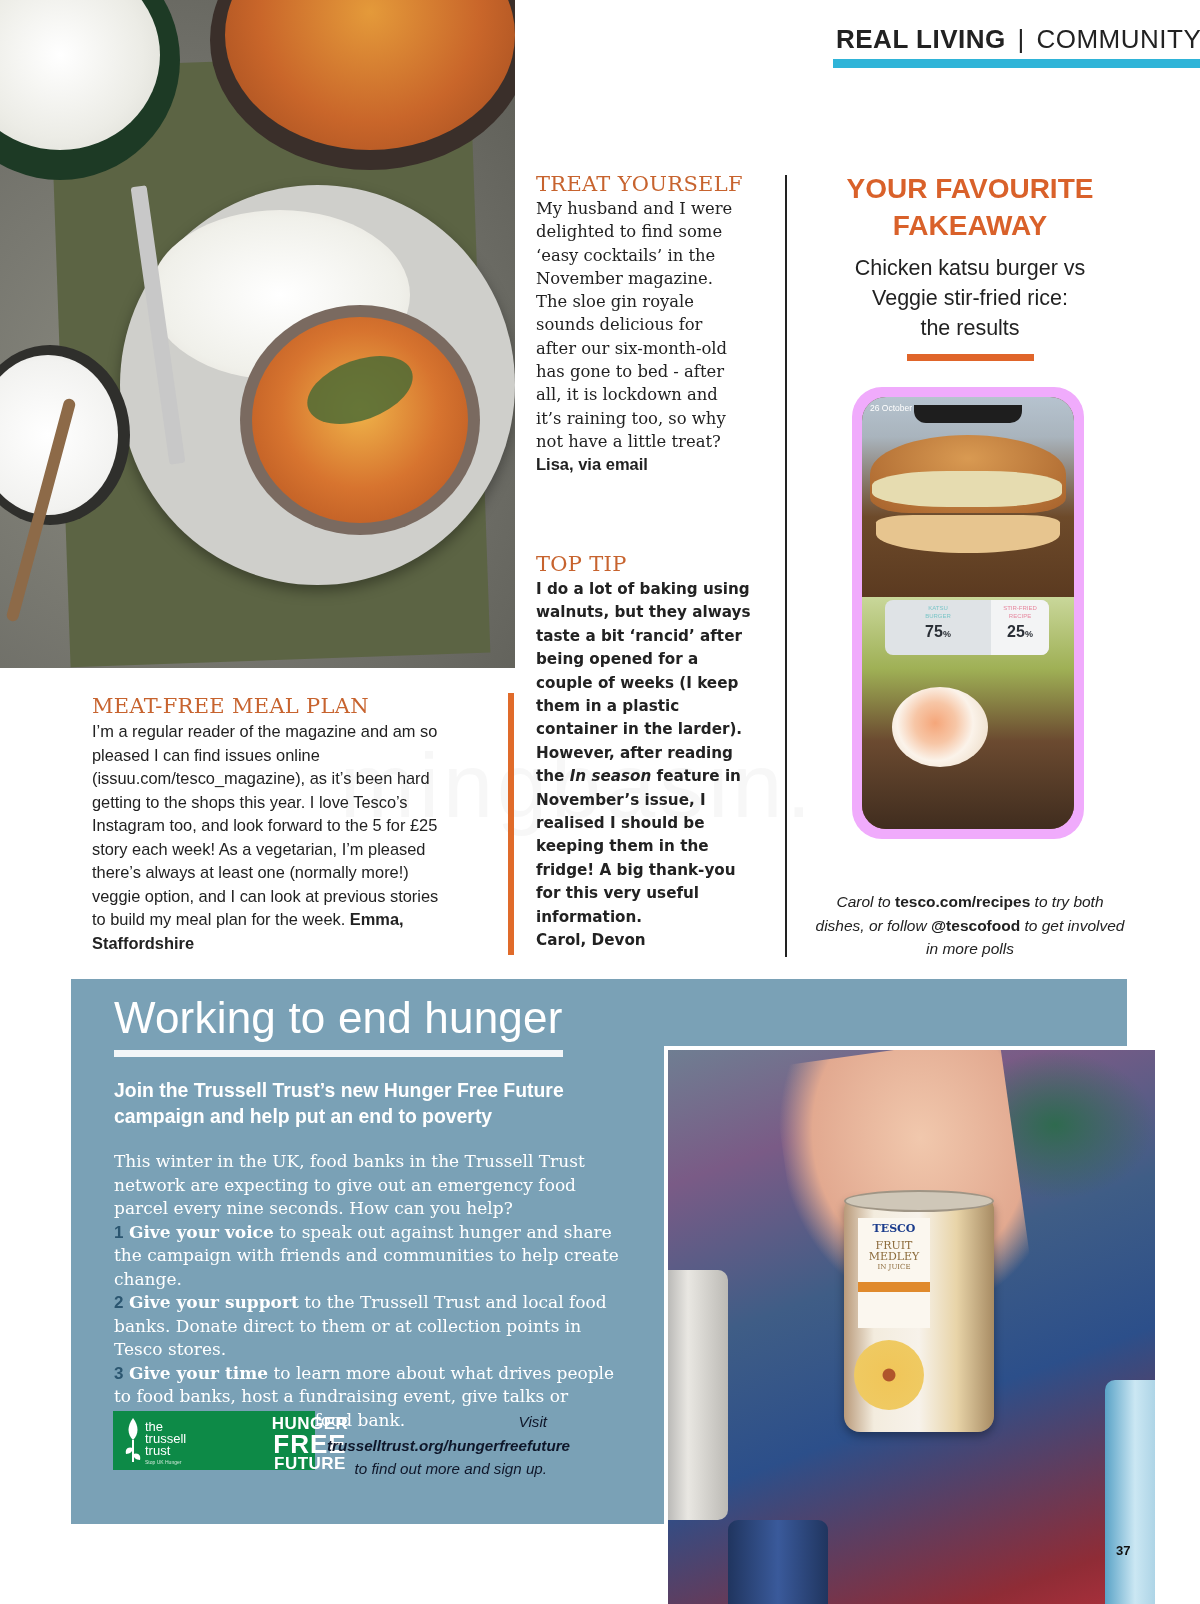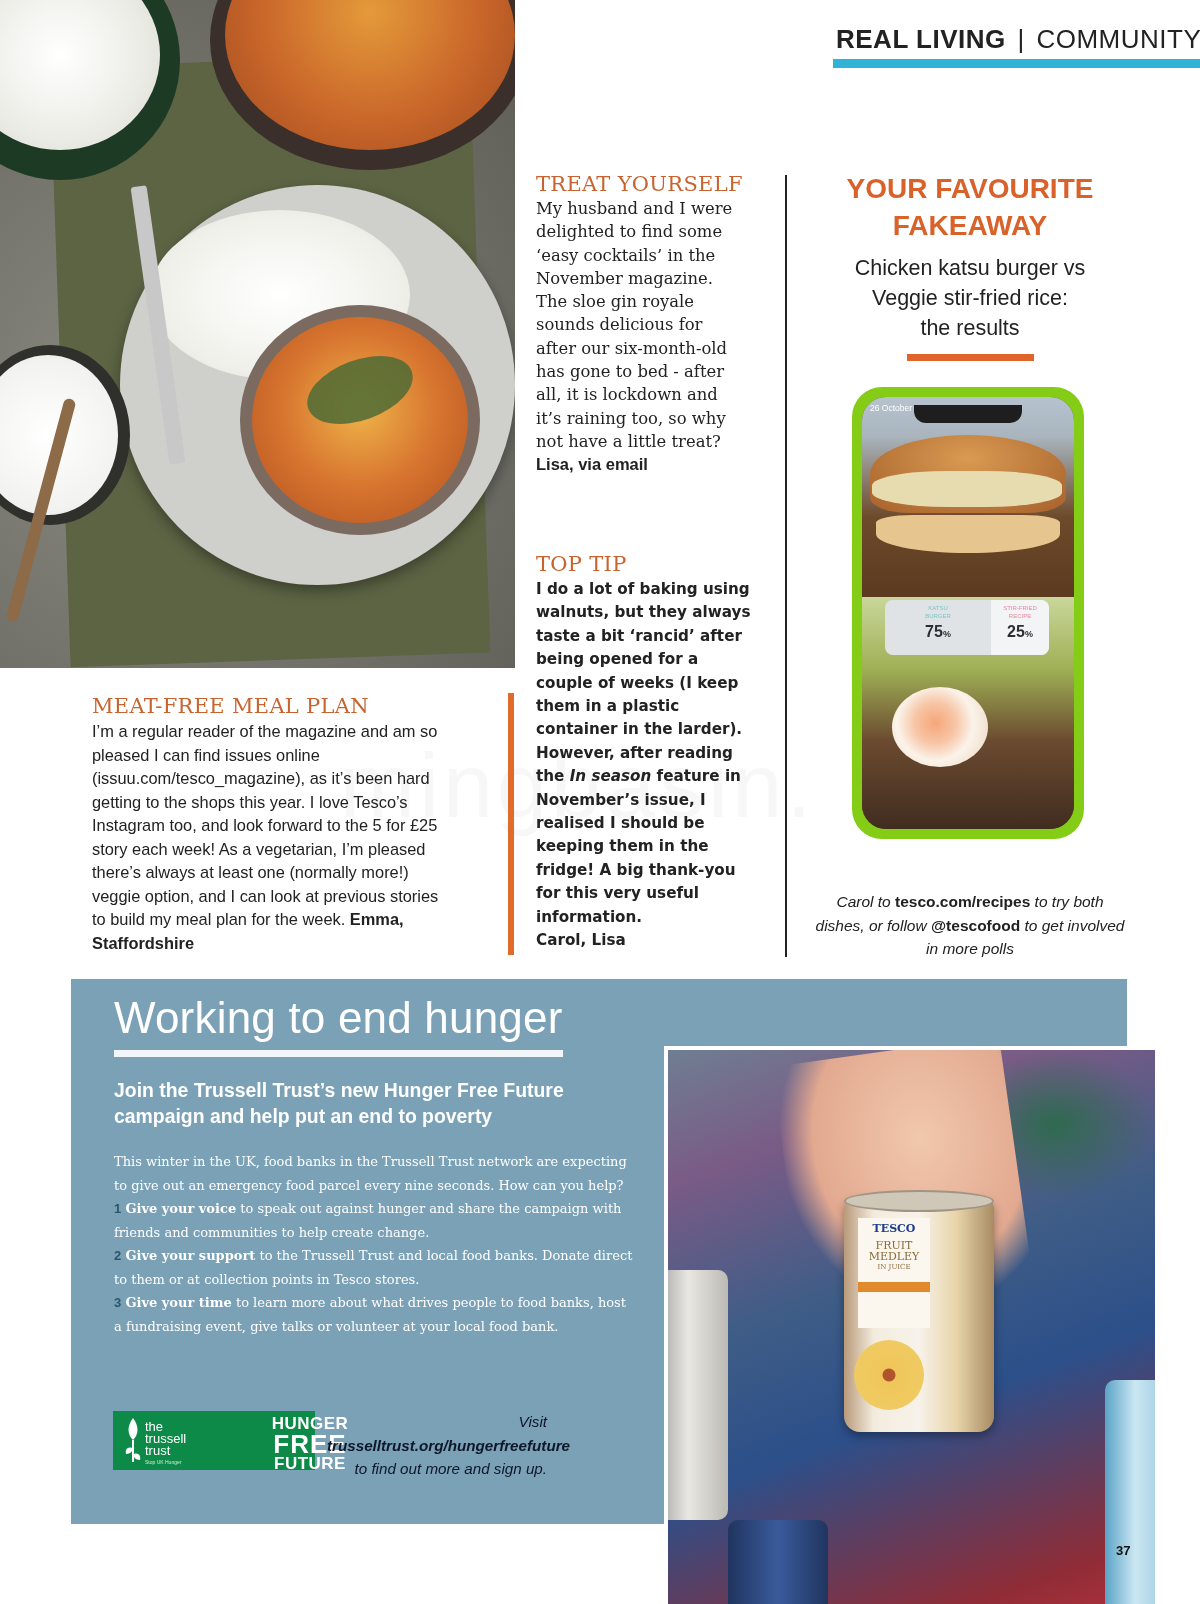--- a/index.html
+++ b/index.html
@@ -50,21 +50,21 @@
   .meatfree .sig { font-weight: bold; }
 
   .orange-rule-v { position: absolute; left: 508px; top: 693px; width: 6px; height: 262px; background: #e06b2a; }
   .black-rule-v { position: absolute; left: 785px; top: 175px; width: 2px; height: 782px; background: #222; }
 
   
   .fake-title { position: absolute; left: 815px; top: 170px; width: 310px; text-align: center; color: #d9612a; font-weight: bold; font-size: 28px; line-height: 37px; }
   .fake-sub { position: absolute; left: 815px; top: 253px; width: 310px; text-align: center; color: #222; font-size: 21.5px; line-height: 30px; }
   .fake-rule { position: absolute; left: 907px; top: 354px; width: 127px; height: 7px; background: #e0652a; }
 
-  .phone { position: absolute; left: 852px; top: 387px; width: 232px; height: 452px; border-radius: 30px; background: #84cc16; padding: 8px; }
+  .phone { position: absolute; left: 852px; top: 387px; width: 232px; height: 452px; border-radius: 30px; background: #f0abfc; padding: 8px; }
   .phone .screen { position: absolute; left: 10px; top: 10px; right: 10px; bottom: 10px; border-radius: 24px; overflow: hidden; background: #6b4a30; }
   .phone .notch { position: absolute; left: 50%; transform: translateX(-50%); top: 8px; width: 108px; height: 18px; background: #1e1e1e; border-radius: 0 0 12px 12px; z-index: 3; }
   .phone .date { position: absolute; left: 8px; top: 6px; color: #ffffff; font-size: 8.5px; z-index: 3; }
   .phone .burger-img { position: absolute; left: 0; top: 0; width: 100%; height: 200px; background: linear-gradient(180deg, #b6c3cf 0%, #a9b4bd 20%, #6d4a2a 60%, #5b3a20 100%); }
   .phone .bun-top { position: absolute; left: 8px; top: 38px; width: 196px; height: 78px; border-radius: 50% 50% 20% 20%; background: radial-gradient(ellipse at 50% 30%, #d99a52, #a6612b); }
   .phone .slaw { position: absolute; left: 10px; top: 74px; width: 190px; height: 36px; border-radius: 40%; background: #e6dcb0; }
   .phone .bun-bot { position: absolute; left: 14px; top: 118px; width: 184px; height: 38px; border-radius: 20% 20% 50% 50%; background: #e7c58f; }
   .phone .rice-img { position: absolute; left: 0; top: 200px; width: 100%; height: 240px; background: linear-gradient(180deg, #c9d79a 0%, #9fb055 30%, #6b4a30 60%, #3c2a1d 100%); }
   .phone .egg { position: absolute; left: 30px; top: 290px; width: 96px; height: 80px; border-radius: 50%; background: radial-gradient(circle at 45% 45%, #f5a67a 0%, #f7c6a6 30%, #fbf3ea 55%, #e6d2b8 100%); }
   .phone .poll { position: absolute; left: 23px; top: 203px; width: 164px; height: 55px; border-radius: 8px; background: #dfe3e6; z-index: 4; display: flex; }
@@ -77,21 +77,21 @@
   .phone .poll .pct small { font-size: 9px; }
 
   .fake-caption { position: absolute; left: 815px; top: 890px; width: 310px; text-align: center; font-style: italic; font-size: 15.5px; line-height: 23.5px; color: #222; }
   .fake-caption b { font-style: normal; font-weight: bold; }
 
   
   .hunger-box { position: absolute; left: 71px; top: 979px; width: 1056px; height: 545px; background: #7aa1b6; }
   .hunger-title { position: absolute; left: 114px; top: 993px; color: #ffffff; font-size: 44px; font-weight: normal; letter-spacing: 0.2px; }
   .hunger-rule { position: absolute; left: 114px; top: 1050px; width: 449px; height: 7px; background: #f3f6f8; }
   .hunger-sub { position: absolute; left: 114px; top: 1077px; width: 520px; color: #ffffff; font-weight: bold; font-size: 19.4px; line-height: 26px; }
-  .hunger-body { position: absolute; left: 114px; top: 1150px; width: 520px; color: #ffffff; font-family: "DejaVu Serif", serif; font-size: 13px; line-height: 23.5px; }
+  .hunger-body { position: absolute; left: 114px; top: 1150px; width: 520px; color: #ffffff; font-family: "DejaVu Serif", serif; font-size: 17px; line-height: 23.5px; }
   .hunger-body .num { color: #2b5670; font-family: "Liberation Sans", sans-serif; font-weight: bold; }
   .hunger-body b { font-weight: bold; }
 
   .logo-box { position: absolute; left: 113px; top: 1411px; width: 202px; height: 59px; background: #0d8a47; }
   .logo-box .leaf { position: absolute; left: 10px; top: 5px; width: 20px; height: 48px; }
   .logo-box .tt { position: absolute; left: 32px; top: 10px; color: #fff; font-size: 13px; line-height: 12px; }
   .logo-box .tt-sm { position: absolute; left: 32px; top: 48px; color: #cfe9d9; font-size: 5px; }
   .logo-box .hff { position: absolute; left: 108px; top: 4px; width: 90px; color: #fff; font-weight: bold; text-align: center; margin-left: 44px; }
   .logo-box .hff .h { font-size: 17px; line-height: 17px; letter-spacing: 0.5px; }
   .logo-box .hff .f { font-size: 26px; line-height: 24px; letter-spacing: 1px; }
@@ -152,21 +152,21 @@
   <div class="letter-title">TREAT YOURSELF</div>
   <div class="body">
     <span>My husband and I were delighted to find some ‘easy cocktails’ in the November magazine. The sloe gin royale sounds delicious for after our six-month-old has gone to bed - after all, it is lockdown and it’s raining too, so why not have a little treat?</span>
   </div>
   <div class="sig">Lisa, via email</div>
 </div>
 
 <div class="toptip">
   <div class="letter-title">TOP TIP</div>
   <div class="body"><span>I do a lot of baking using walnuts, but they always taste a bit ‘rancid’ after being opened for a couple of weeks (I keep them in a plastic container in the larder). However, after reading the </span><i>In season</i><span> feature in November’s issue, I realised I should be keeping them in the fridge! A big thank-you for this very useful information.</span></div>
-  <div class="sig">Carol, Lisa</div>
+  <div class="sig">Carol, Devon</div>
 </div>
 
 <div class="meatfree">
   <div class="letter-title">MEAT-FREE MEAL PLAN</div>
   <div class="body"><span>I’m a regular reader of the magazine and am so pleased I can find issues online (issuu.com/tesco_magazine), as it’s been hard getting to the shops this year. I love Tesco’s Instagram too, and look forward to the 5 for £25 story each week! As a vegetarian, I’m pleased there’s always at least one (normally more!) veggie option, and I can look at previous stories to build my meal plan for the week.</span> <span class="sig">Emma, Staffordshire</span></div>
 </div>
 
 <div class="orange-rule-v"></div>
 <div class="black-rule-v"></div>
 

